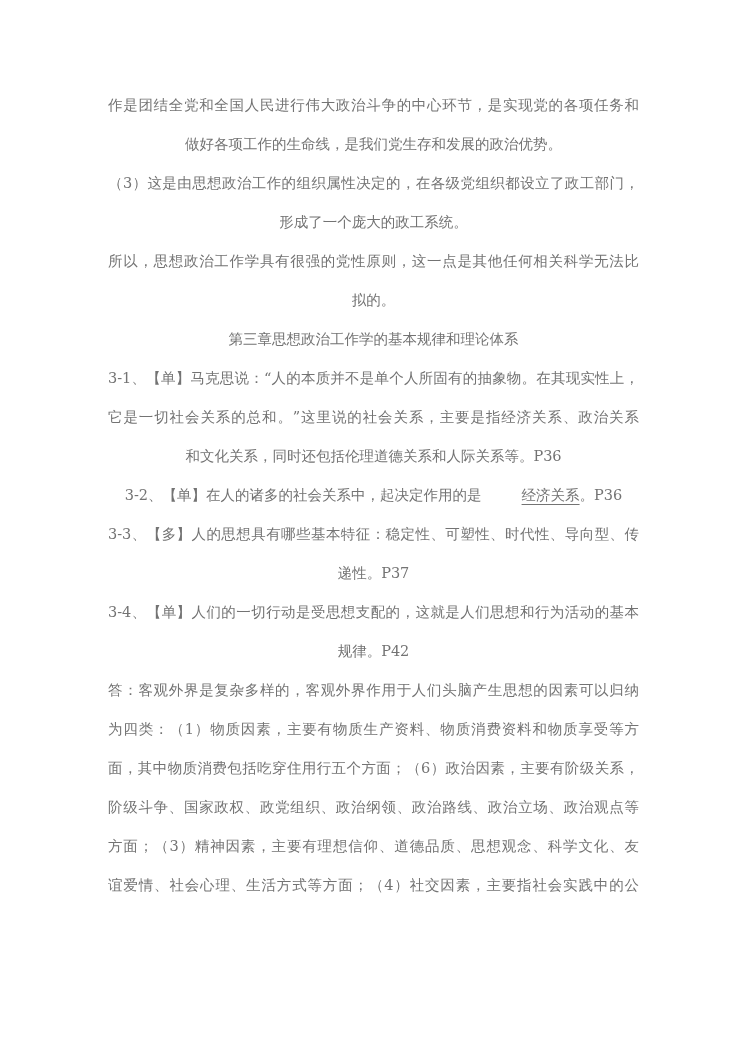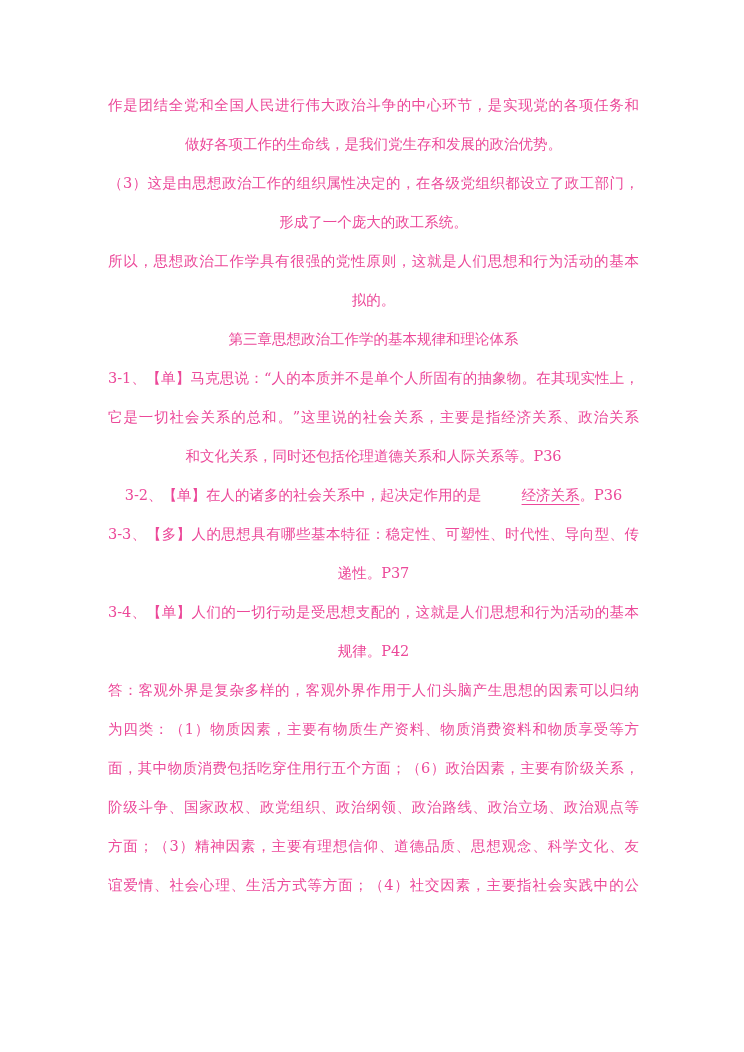--- a/index.html
+++ b/index.html
@@ -40,26 +40,26 @@
     text-decoration: underline;
     text-underline-offset: 4px;
     text-decoration-thickness: 1px;
     margin-left: 40px;
   }
 </style>
 </head>
 <body>
 
 <div class="page">
-  <div class="doc-text" style="color: #ec4899;">
+  <div class="doc-text" style="color: #737373;">
       <div class="line full"><span>作是团结全党和全国人民进行伟大政治斗争的中心环节，是实现党的各项任务和</span></div>
       <div class="line"><span>做好各项工作的生命线，是我们党生存和发展的政治优势。</span></div>
       <div class="line full"><span>（3）这是由思想政治工作的组织属性决定的，在各级党组织都设立了政工部门，</span></div>
       <div class="line"><span>形成了一个庞大的政工系统。</span></div>
-      <div class="line full"><span>所以，思想政治工作学具有很强的党性原则，这就是人们思想和行为活动的基本</span></div>
+      <div class="line full"><span>所以，思想政治工作学具有很强的党性原则，这一点是其他任何相关科学无法比</span></div>
       <div class="line"><span>拟的。</span></div>
       <div class="line"><span>第三章思想政治工作学的基本规律和理论体系</span></div>
       <div class="line full"><span>3-1、【单】马克思说：“人的本质并不是单个人所固有的抽象物。在其现实性上，</span></div>
       <div class="line full"><span>它是一切社会关系的总和。”这里说的社会关系，主要是指经济关系、政治关系</span></div>
       <div class="line"><span>和文化关系，同时还包括伦理道德关系和人际关系等。P36</span></div>
       <div class="line"><span>3-2、【单】在人的诸多的社会关系中，起决定作用的是</span><span class="underline">经济关系</span><span>。P36</span></div>
       <div class="line full"><span>3-3、【多】人的思想具有哪些基本特征：稳定性、可塑性、时代性、导向型、传</span></div>
       <div class="line"><span>递性。P37</span></div>
       <div class="line full"><span>3-4、【单】人们的一切行动是受思想支配的，这就是人们思想和行为活动的基本</span></div>
       <div class="line"><span>规律。P42</span></div>

